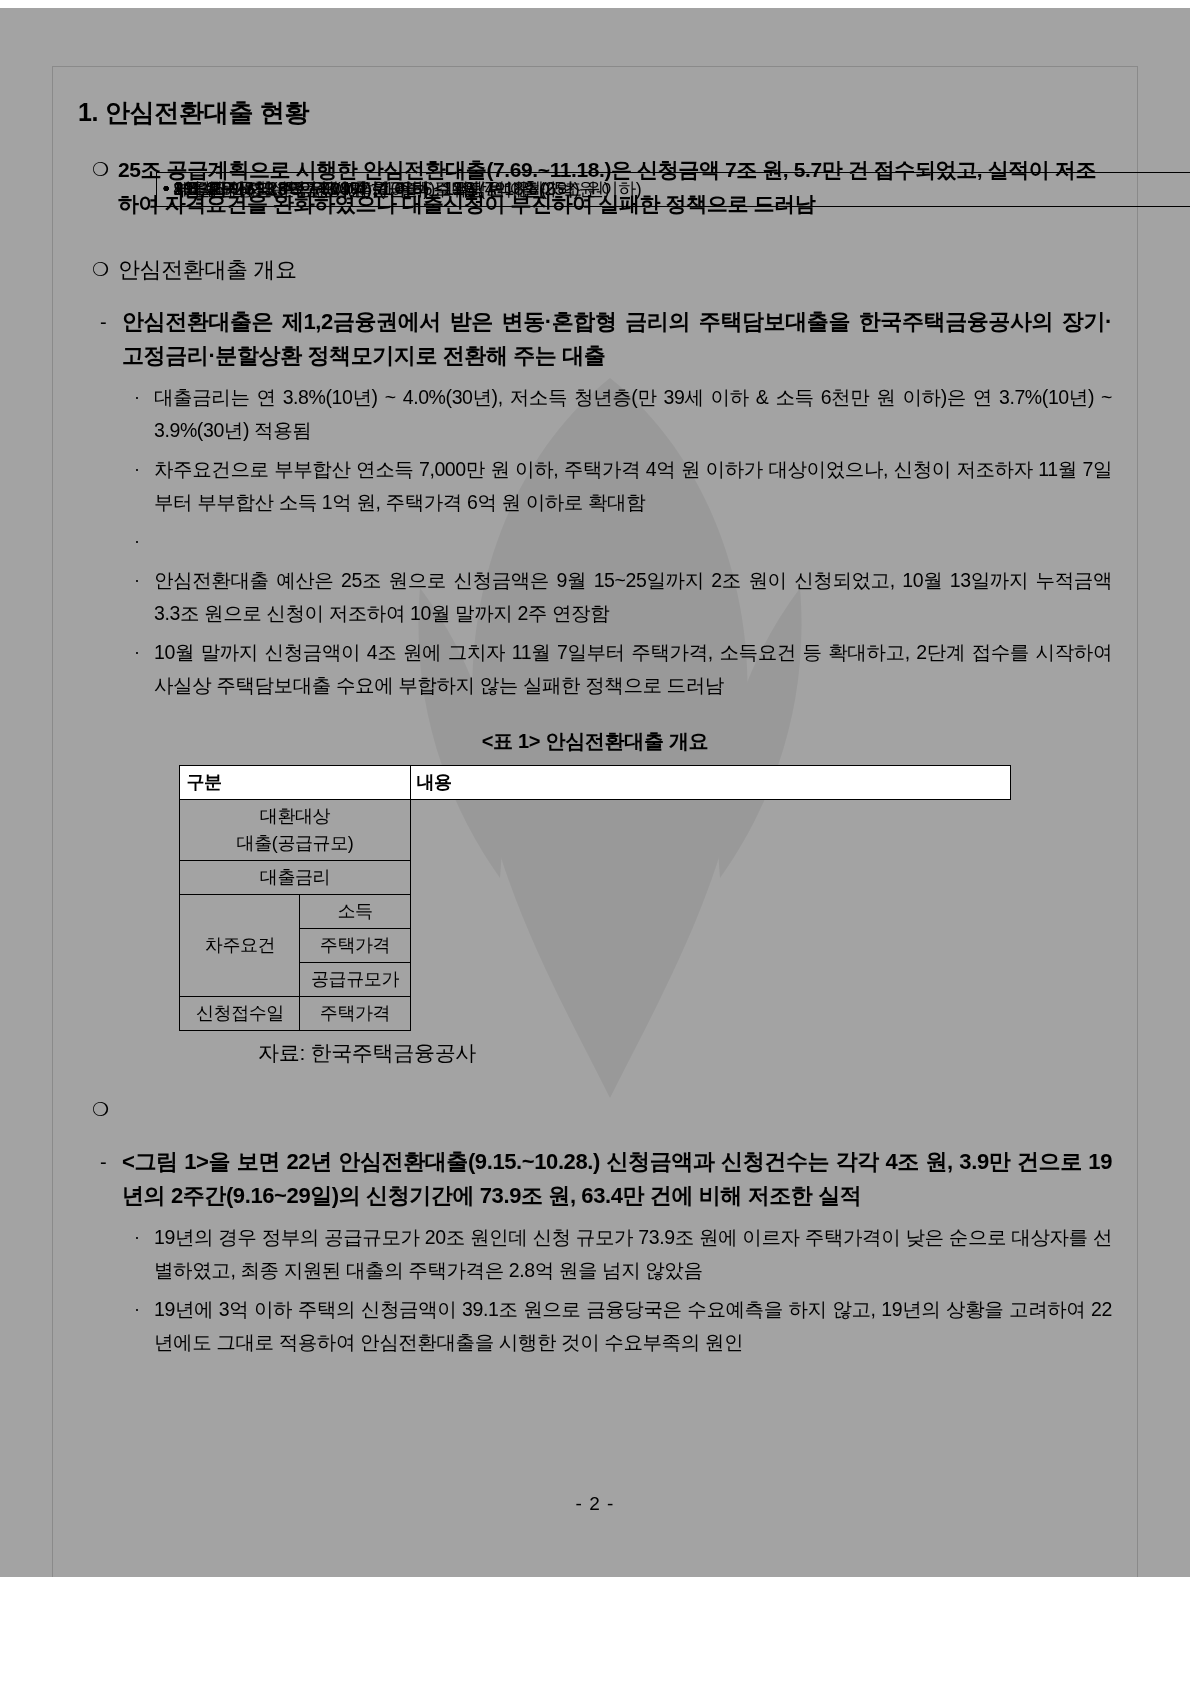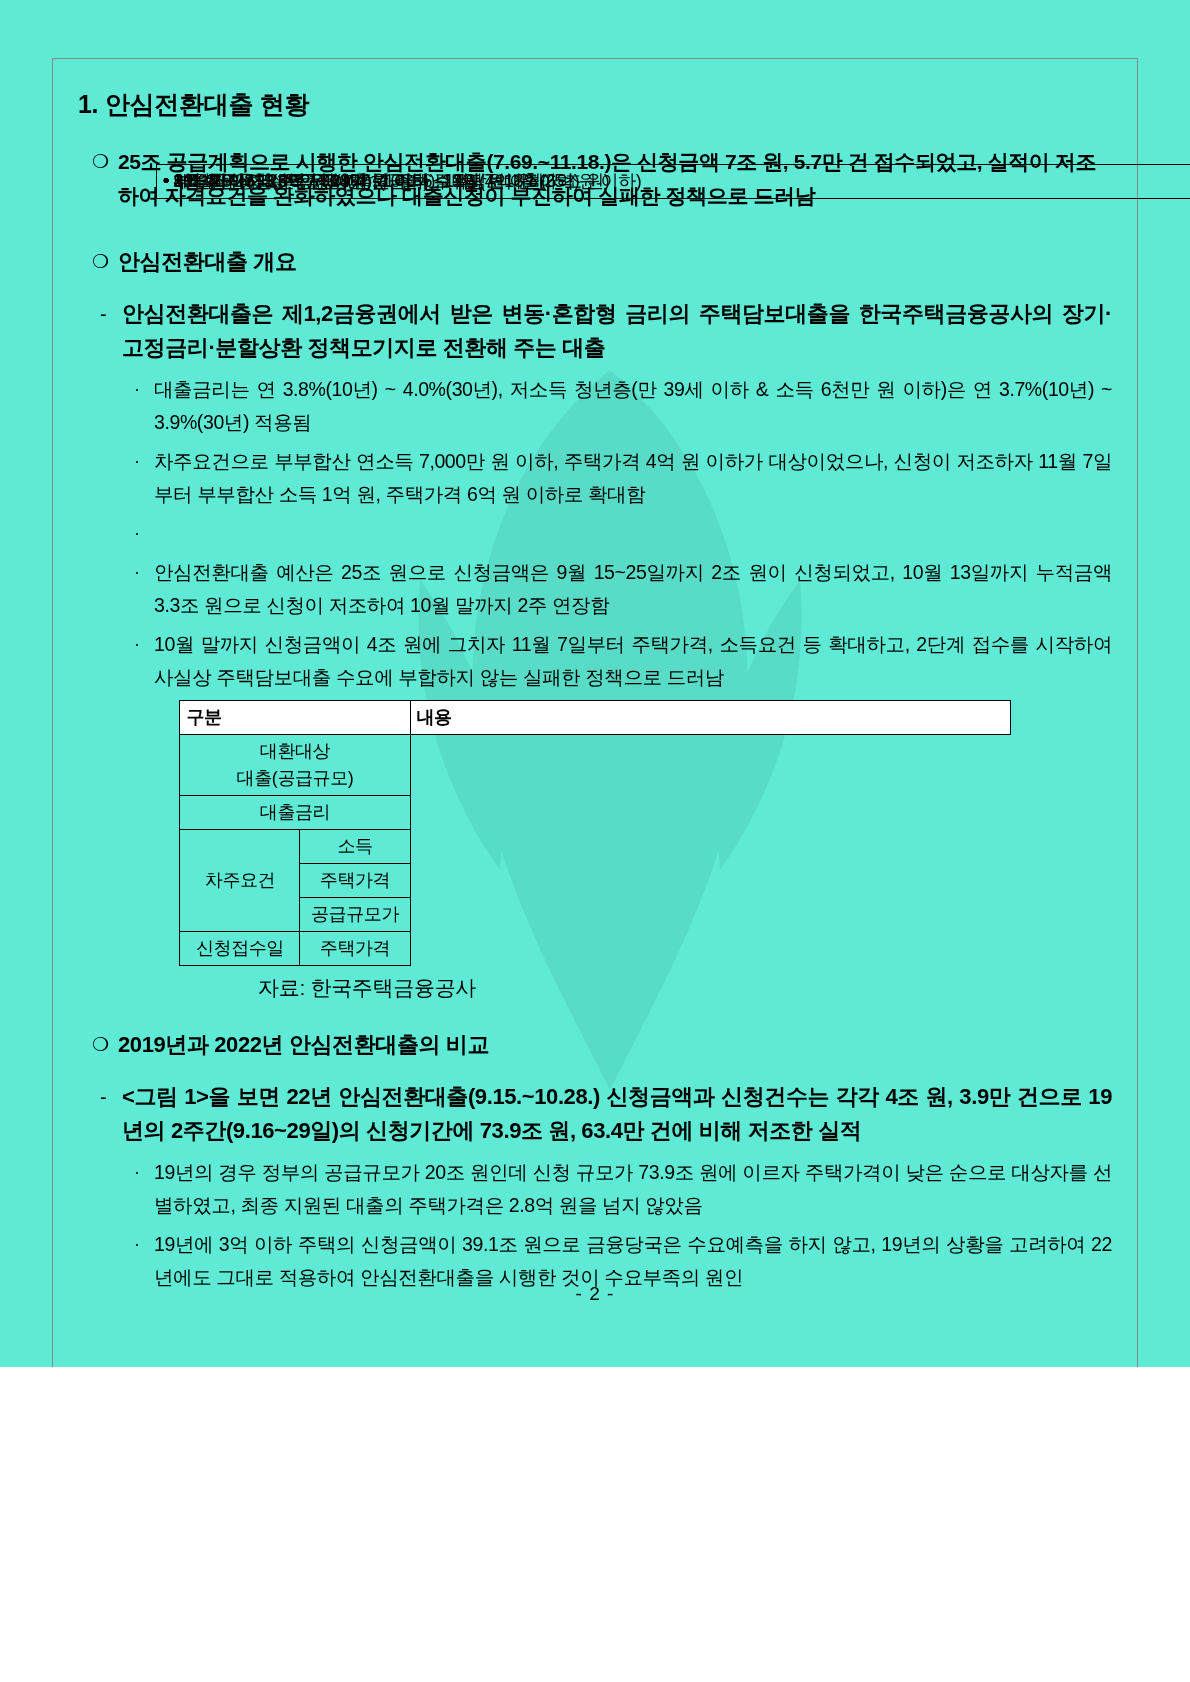--- a/index.html
+++ b/index.html
@@ -7,23 +7,23 @@
     padding: 0;
     background: #ffffff;
   }
   body {
     font-family: "Liberation Sans", "DejaVu Sans", sans-serif;
     color: #000000;
   }
   .page {
     position: relative;
     width: 1190px;
-    height: 1367px;
-    margin: 0 auto;
-    background: #5eead4;
+    height: 1569px;
+    margin: 8px auto;
+    background: #a3a3a3;
     box-sizing: border-box;
     overflow: hidden;
   }
   .page-border {
     position: absolute;
     left: 52px;
     top: 58px;
     width: 1086px;
     height: 1542px;
     border: 1px solid #8a8a8a;
@@ -68,21 +68,21 @@
   }
   .bullet-l1 .txt {
     font-size: 21px;
     line-height: 34px;
     letter-spacing: -0.4px;
   }
   .bullet-l1.bold .txt {
     font-weight: bold;
   }
   .bullet-l1.heading .txt {
-    font-weight: bold;
+    font-weight: normal;
     font-size: 22px;
   }
 
   .bullet-l2 {
     display: flex;
     align-items: flex-start;
     margin: 0 0 8px 0;
     padding-left: 22px;
   }
   .bullet-l2 .mark {
@@ -219,20 +219,21 @@
     </div>
     <div class="bullet-l3">
       <span class="mark">·</span>
       <span class="txt">안심전환대출 예산은 25조 원으로 신청금액은 9월 15~25일까지 2조 원이 신청되었고, 10월 13일까지 누적금액 3.3조 원으로 신청이 저조하여 10월 말까지 2주 연장함</span>
     </div>
     <div class="bullet-l3">
       <span class="mark">·</span>
       <span class="txt">10월 말까지 신청금액이 4조 원에 그치자 11월 7일부터 주택가격, 소득요건 등 확대하고, 2단계 접수를 시작하여 사실상 주택담보대출 수요에 부합하지 않는 실패한 정책으로 드러남</span>
     </div>
 
+    <div class="table-caption">&lt;표 1&gt; 안심전환대출 개요</div>
 
     <div class="tbl-wrap">
       <table class="data">
         <colgroup>
           <col style="width:120px">
           <col style="width:110px">
           <col style="width:600px">
         </colgroup>
         <thead>
           <tr>
@@ -276,21 +277,20 @@
         </tbody>
       </table>
     </div>
 
     <div class="src-note">자료: 한국주택금융공사</div>
 
     <div class="spacer-lg"></div>
 
     <div class="bullet-l1 heading">
       <span class="mark">❍</span>
-      <span class="txt">2019년과 2022년 안심전환대출의 비교</span>
     </div>
 
     <div class="bullet-l2">
       <span class="mark">-</span>
       <span class="txt">&lt;그림 1&gt;을 보면 22년 안심전환대출(9.15.~10.28.) 신청금액과 신청건수는 각각 4조 원, 3.9만 건으로 19년의 2주간(9.16~29일)의 신청기간에 73.9조 원, 63.4만 건에 비해 저조한 실적</span>
     </div>
 
     <div class="bullet-l3">
       <span class="mark">·</span>
       <span class="txt">19년의 경우 정부의 공급규모가 20조 원인데 신청 규모가 73.9조 원에 이르자 주택가격이 낮은 순으로 대상자를 선별하였고, 최종 지원된 대출의 주택가격은 2.8억 원을 넘지 않았음</span>

